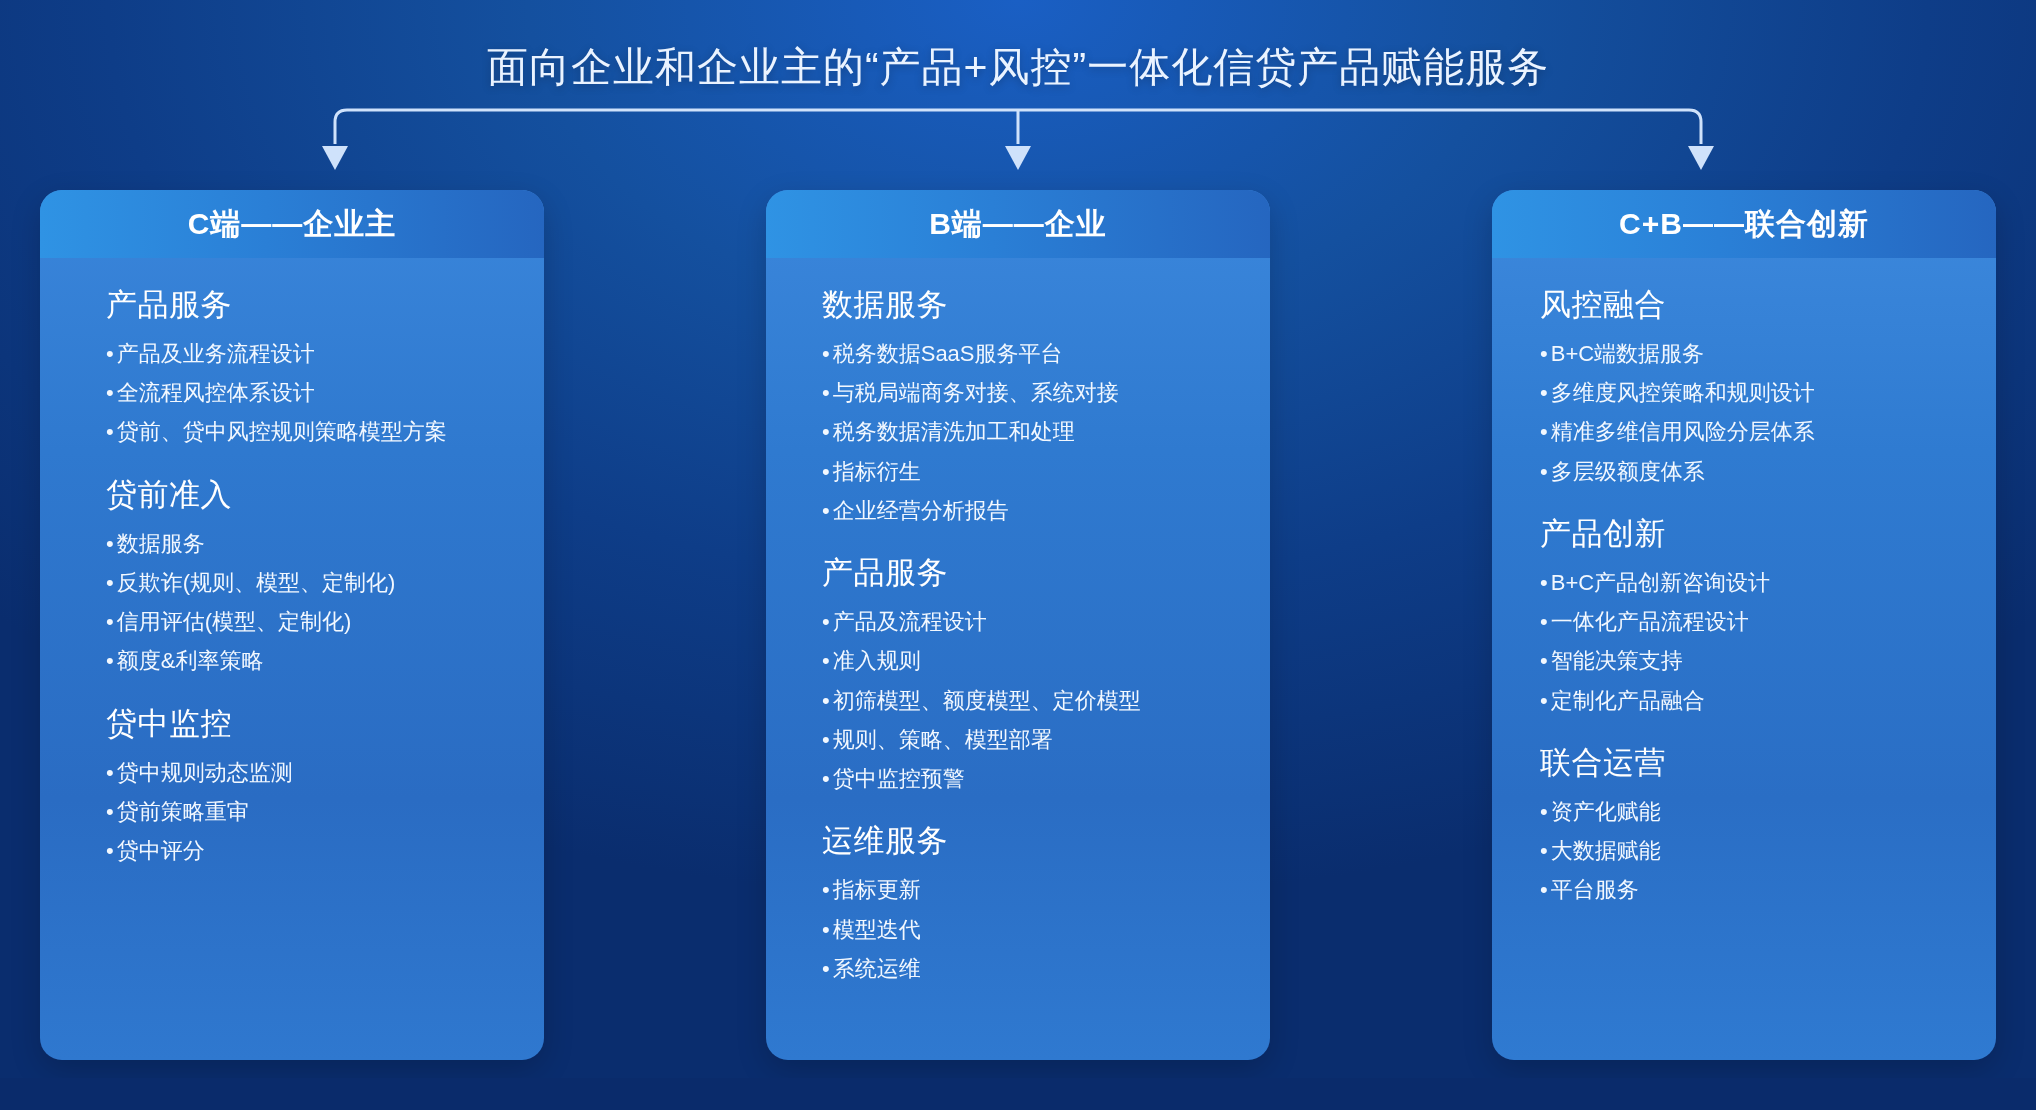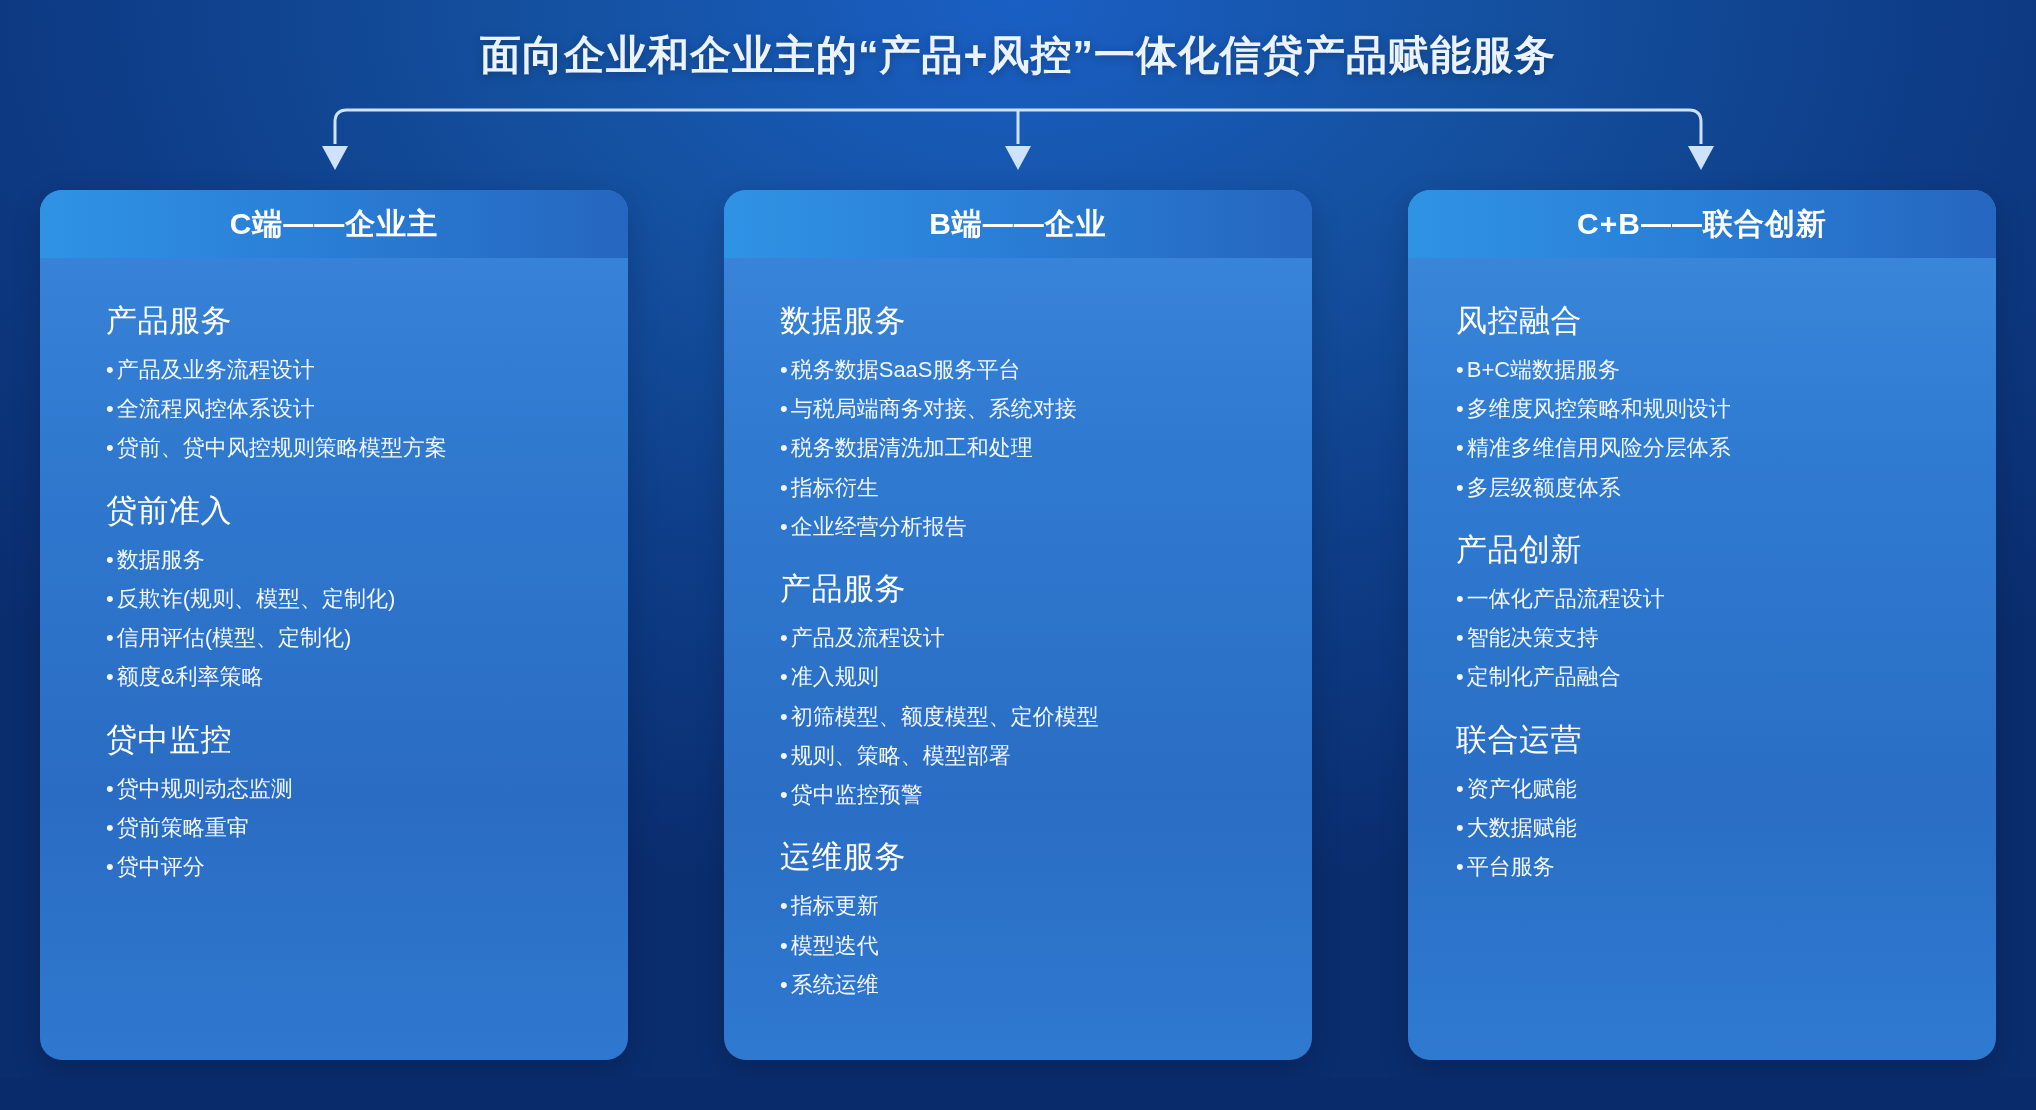--- a/index.html
+++ b/index.html
@@ -26,27 +26,27 @@
     position: absolute;
     left: 0;
     bottom: 0;
     width: 100%;
     height: 32px;
     background: #0a2b6b;
   }
 
   .title {
     position: absolute;
-    top: 28px;
+    top: 40px;
     left: 0;
     width: 100%;
     text-align: center;
     color: #eaf3ff;
     font-size: 41px;
-    font-weight: bold;
+    font-weight: normal;
     letter-spacing: 1px;
     text-shadow: 0 2px 8px rgba(0,0,0,0.25);
   }
 
   .connector {
     position: absolute;
     top: 108px;
     left: 0;
     width: 2036px;
     height: 90px;
@@ -59,28 +59,27 @@
     left: 0;
     width: 2036px;
     height: 870px;
     display: flex;
     justify-content: space-between;
     padding: 0 40px;
     box-sizing: border-box;
   }
 
   .card {
-    width: 588px;
+    width: 504px;
     border-radius: 22px;
     overflow: hidden;
     display: flex;
     flex-direction: column;
     box-shadow: 0 10px 30px rgba(0,0,0,0.18);
     background: linear-gradient(180deg, #2f7fd6 0%, #2f7ad0 25%, #2a6ec4 60%, #2f7ad2 100%);
-    gap: 16px;
   }
   .card.c-card {
     background: linear-gradient(180deg, #3a86db 0%, #2f79cf 30%, #2a6cc3 70%, #2f78cf 100%);
   }
   .card.b-card {
     background: linear-gradient(180deg, #3b87dc 0%, #2f7ad0 30%, #2a6dc4 70%, #2f79d0 100%);
   }
   .card.cb-card {
     background: linear-gradient(180deg, #3d89dd 0%, #2f7bd1 30%, #2a6ec5 70%, #2f7ad1 100%);
   }
@@ -220,20 +219,21 @@
         <div class="section">
           <div class="section-title">风控融合</div>
           <div class="bullet">B+C端数据服务</div>
           <div class="bullet">多维度风控策略和规则设计</div>
           <div class="bullet">精准多维信用风险分层体系</div>
           <div class="bullet">多层级额度体系</div>
         </div>
 
         <div class="section">
           <div class="section-title">产品创新</div>
+          <div class="bullet">B+C产品创新咨询设计</div>
           <div class="bullet">一体化产品流程设计</div>
           <div class="bullet">智能决策支持</div>
           <div class="bullet">定制化产品融合</div>
         </div>
 
         <div class="section">
           <div class="section-title">联合运营</div>
           <div class="bullet">资产化赋能</div>
           <div class="bullet">大数据赋能</div>
           <div class="bullet">平台服务</div>

